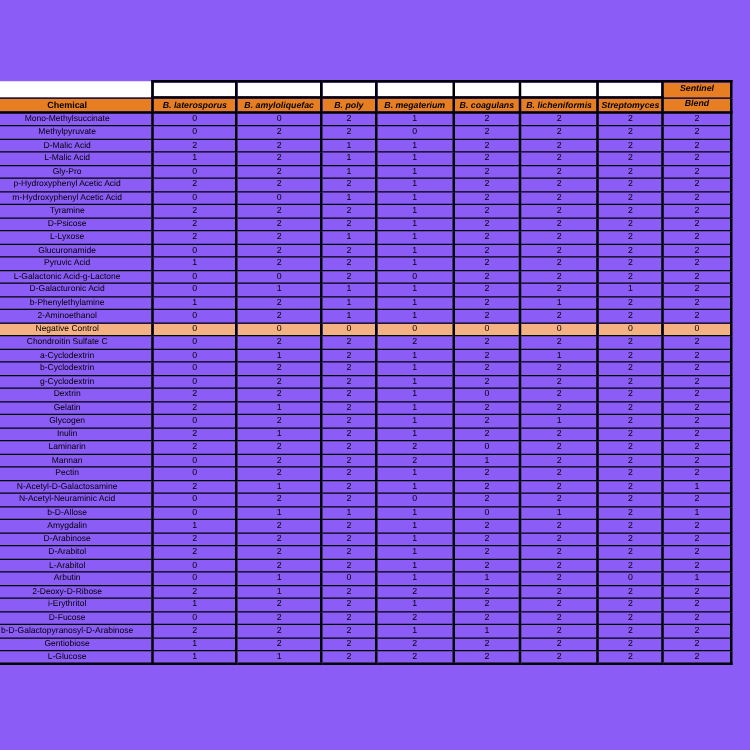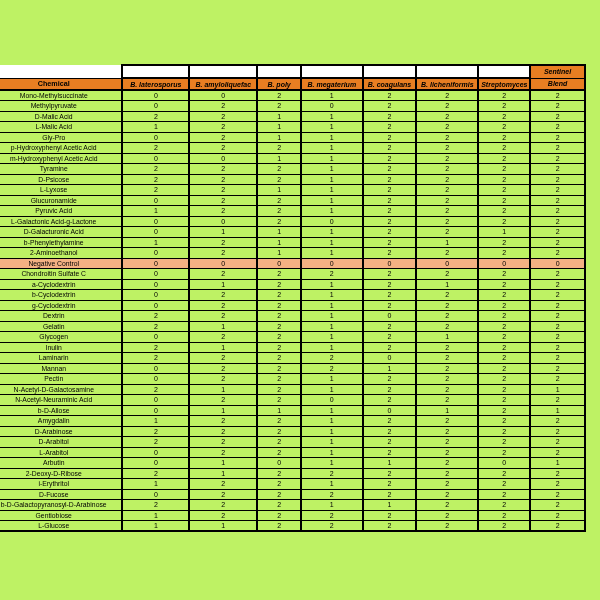--- a/index.html
+++ b/index.html
@@ -2,21 +2,21 @@
 <html style="--header-bg: #E87E22; --highlight-bg: #F4B183; --border: #000000;"><head>
 <meta charset="utf-8">
 <style>
   html, body {
     margin: 0; padding: 0;
     width: 600px; height: 600px;
     background: #ffffff;
     overflow: hidden;
     font-family: "Liberation Sans", sans-serif;
   }
-  .page { position: relative; width: 600px; height: 600px; background: #bef264; }
+  .page { position: relative; width: 600px; height: 600px; background: #8b5cf6; }
 
   table.grid {
     position: absolute;
     left: -14px;
     top: 64px;
     border-collapse: collapse;
     table-layout: fixed;
   }
   col.c0 { width: 139px; }
   col.c1 { width: 68px; }

